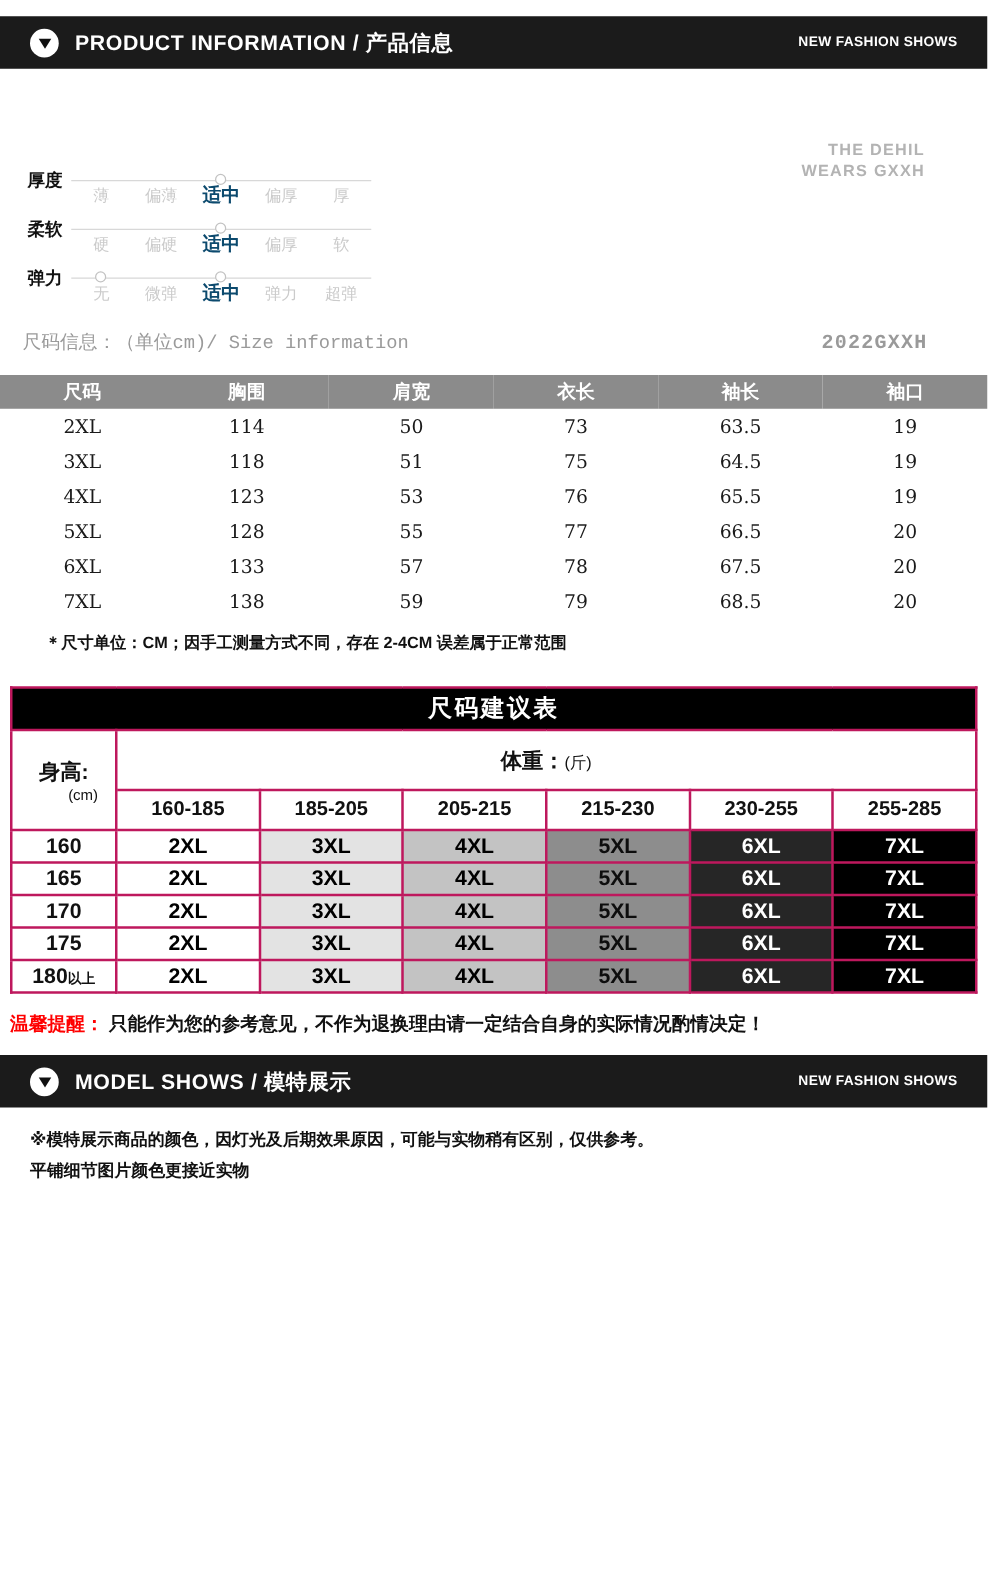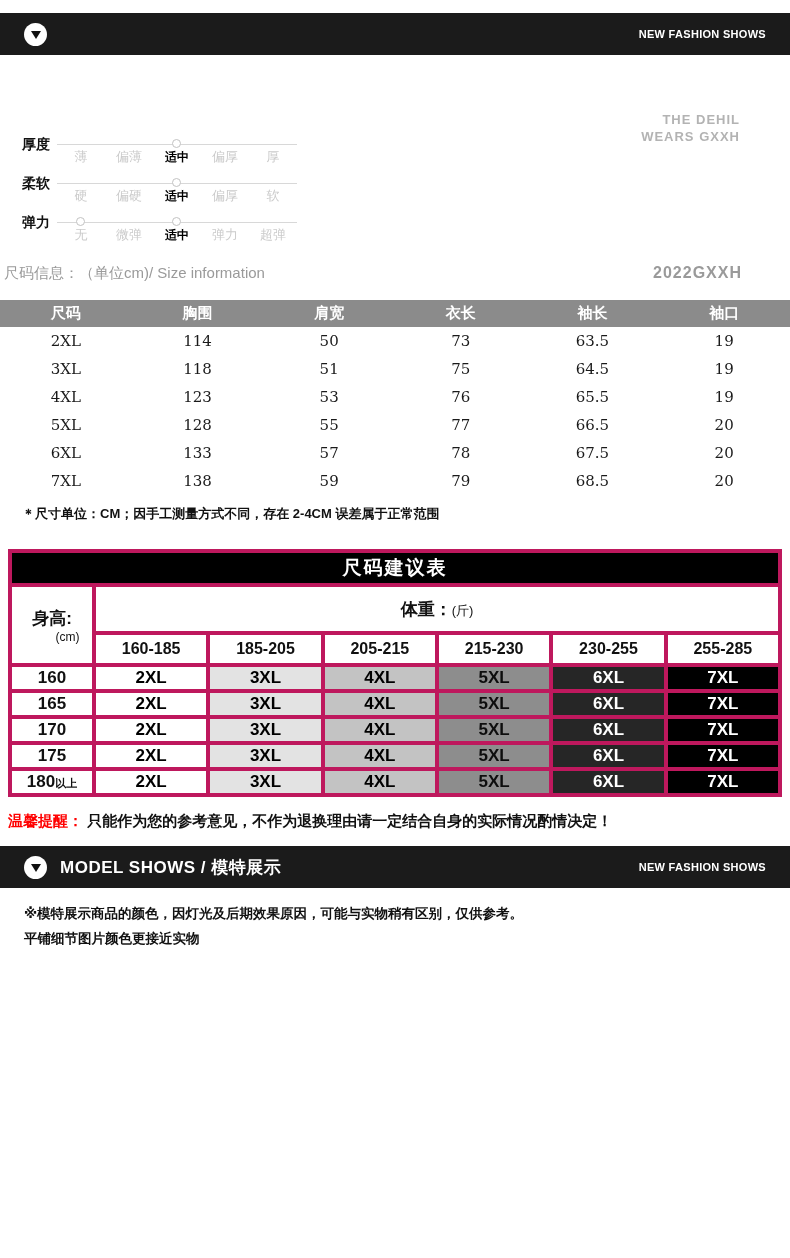--- a/index.html
+++ b/index.html
@@ -29,35 +29,35 @@
   
   .sliders { margin-top:80px; }
   .slider-row { position:relative; height:39px; }
   .slider-label { position:absolute; left:22px; top:1px; font-weight:bold; font-size:14px; }
   .slider-scale { position:absolute; left:57px; top:9px; width:240px; }
   .slider-line { height:1px; background:#d8d8d8; }
   .knob { position:absolute; top:-5px; width:9px; height:9px; background:#fff;
           border:1px solid #c2c2c2; border-radius:50%; }
   .slider-opts { display:flex; margin-top:3px; }
   .opt { width:48px; text-align:center; font-size:13px; color:#cbcbcb; line-height:18px; }
-  .opt.selected { color:#000000; font-weight:bold; font-size:12px; }
-
-  .size-info { margin-top:12px; padding:0 48px 0 4px; display:flex; align-items:flex-start;
-               color:#9a9a9a; font-size:15px; }
+  .opt.selected { color:#0c4a6e; font-weight:bold; font-size:15px; }
+
+  .size-info { margin-top:12px; padding:0 48px 0 18px; display:flex; align-items:flex-end;
+               color:#9a9a9a; font-size:15px;font-family:Liberation Mono, monospace; }
   .size-info .code { margin-left:auto; font-weight:bold; font-size:16px; letter-spacing:1px; }
 
   table.size { width:790px; border-collapse:collapse; table-layout:fixed; margin-top:17px; }
   table.size thead th { background:#8b8b8b; color:#fff; font-size:15px; font-weight:bold; height:27px; }
   table.size tbody td { height:28px; text-align:center; font-family:"DejaVu Serif","Liberation Serif",serif;
                         font-size:15px; color:#1a1a1a; }
 
-  .measure-note { margin-top:10px; padding-left:22px; font-size:13px; font-weight:bold; color:#111; }
+  .measure-note { margin-top:10px; padding-left:36px; font-size:13px; font-weight:bold; color:#111; }
 
   table.sugg { width:774px; margin:26px 8px 0; border-collapse:collapse; }
-  table.sugg th, table.sugg td { border:4px solid #be185d; text-align:center; }
+  table.sugg th, table.sugg td { border:2px solid #be185d; text-align:center; }
   .title-row th { background:#000; color:#fff; font-size:19px; font-weight:bold; height:34px; letter-spacing:2px; }
   .height-cell { width:84px; background:#fff; }
   .height-cell .h1 { font-weight:bold; font-size:17px; }
   .height-cell .h2 { font-size:12px; font-weight:normal;padding-left:31px; }
   .weight-cell { height:48px; background:#fff; font-weight:bold; font-size:17px; }
   .weight-cell .unit { font-size:13px; font-weight:normal; }
   .range-row th { height:32px; background:#fff; font-size:16px; font-weight:bold; }
   table.sugg tbody td { height:26px; font-size:17px; font-weight:bold; }
   td.hcell { background:#fff; }
   td.hcell .suffix { font-size:11px; }
@@ -69,20 +69,21 @@
 </style>
 </head>
 <body>
 
 <div class="page">
 
   <div class="bar bar-top">
     <span class="bar-icon">
         <span class="tri"></span>
       </span>
+    <span class="bar-title">PRODUCT INFORMATION / 产品信息</span>
     <span class="bar-right">NEW FASHION SHOWS</span>
   </div>
 
   <div class="brand-mark">
     <div>THE DEHIL</div>
     <div>WEARS GXXH</div>
   </div>
 
 
   <div class="sliders">

